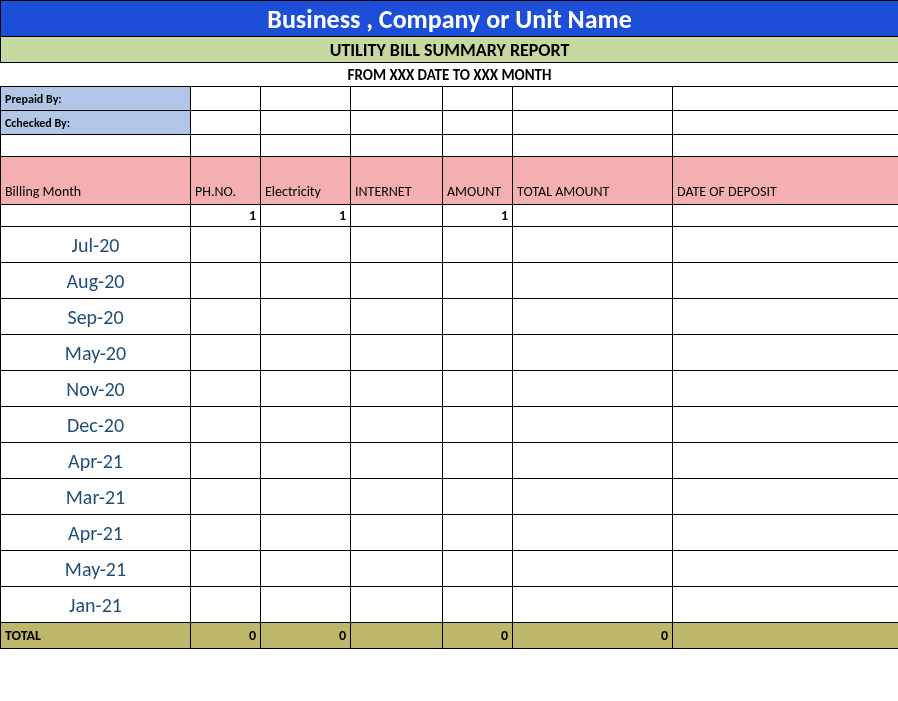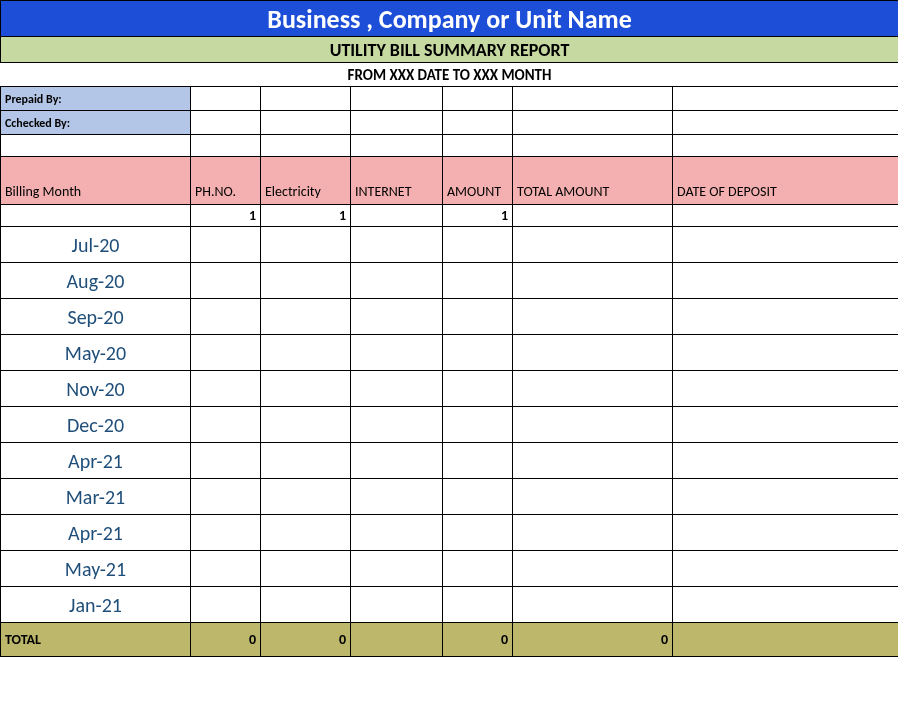--- a/index.html
+++ b/index.html
@@ -88,21 +88,21 @@
       height: 36px;
     }
     .month-cell {
       color: #1f4e79;
       font-size: 20px;
       text-align: center;
     }
     .total-row td {
       background: #bdb76b;
       border: 1px solid #000;
-      height: 34px;
+      height: 26px;
       font-size: 14px;
       font-weight: bold;
     }
     .total-label {
       text-align: left;
       padding-left: 4px;
     }
     .total-val {
       text-align: right;
       padding-right: 4px;

